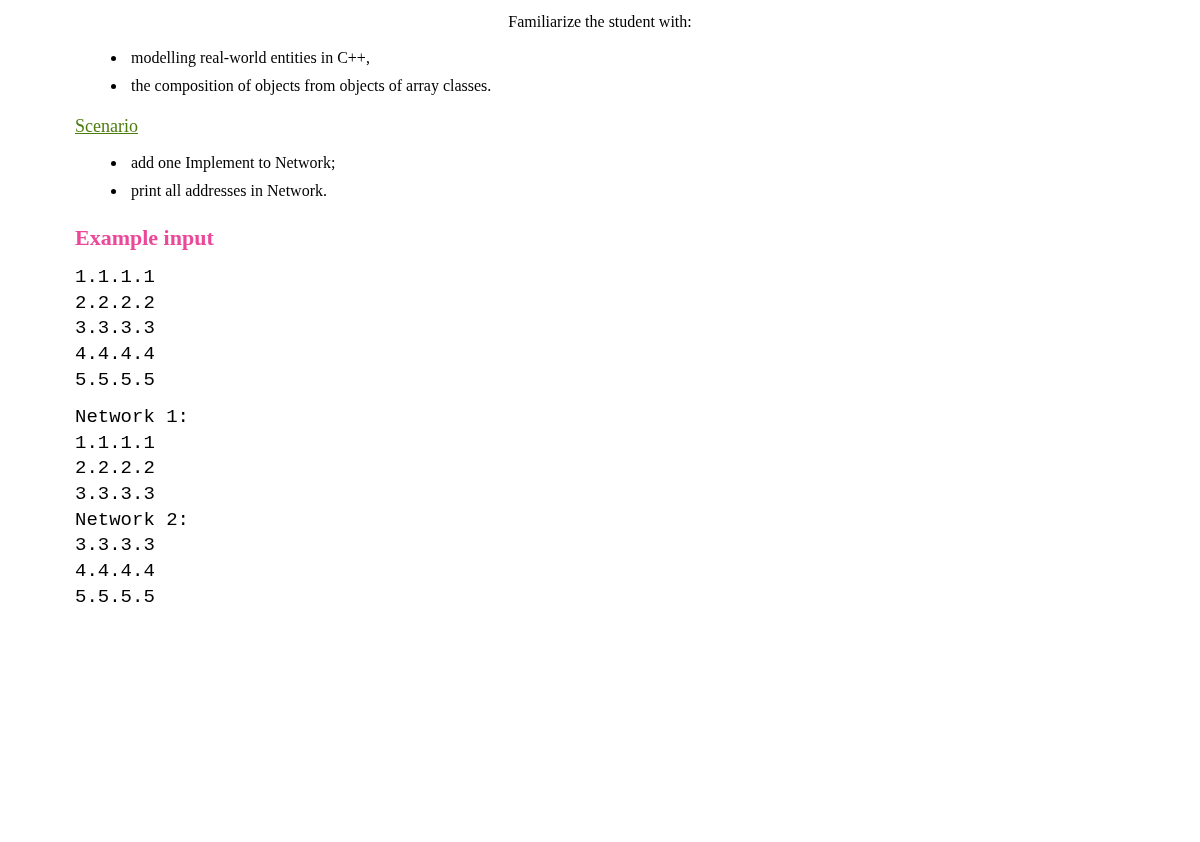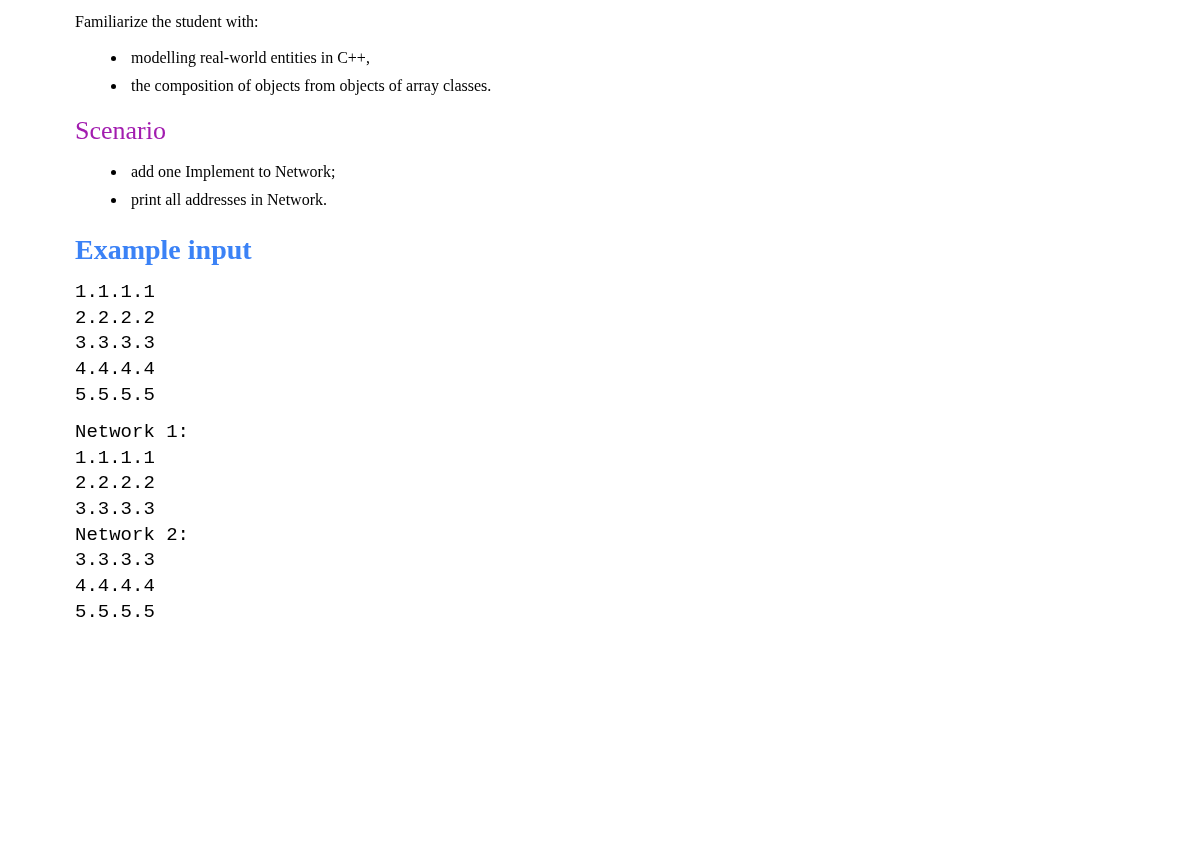--- a/index.html
+++ b/index.html
@@ -11,46 +11,48 @@
     color: #000;
     background: #fff;
     width: 1200px;
   }
   .page {
     padding: 0 75px 40px 75px;
   }
   .intro {
     margin: 10px 0 12px 0;
     line-height: 1.5;
+    text-align: center;
   }
   ul.bullets {
     margin: 10px 0 16px 0;
     padding-left: 44px;
   }
   ul.bullets li {
     margin: 4px 8px;
     line-height: 1.5;
     padding-left: 4px;
   }
   h2.section-heading {
     font-family: Georgia, 'Times New Roman', serif;
     font-weight: normal;
-    font-size: 26px;
-    color: #a21caf;
+    font-size: 18px;
+    color: #4d7c0f;
     margin: 18px 0 14px 0;
+    text-decoration: underline;
   }
   p.para {
     margin: 10px 0 12px 0;
     line-height: 1.6;
   }
   h3.sub-heading {
     font-family: Georgia, 'Times New Roman', serif;
     font-weight: bold;
-    font-size: 28px;
-    color: #3b82f6;
+    font-size: 22px;
+    color: #ec4899;
     margin: 22px 0 14px 0;
   }
   pre.code {
     font-family: Consolas, 'Courier New', monospace;
     font-size: 19px;
     line-height: 1.35;
     margin: 8px 0 12px 0;
     white-space: pre;
   }
 </style>

